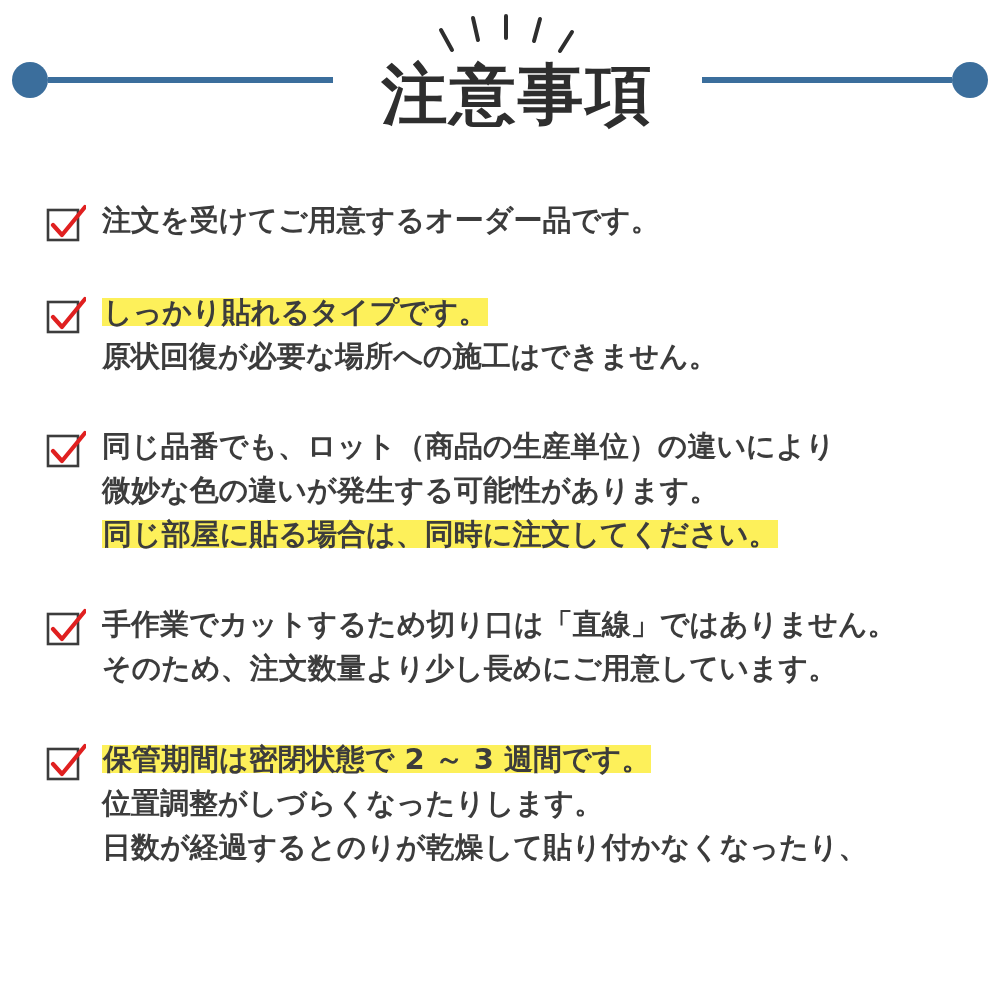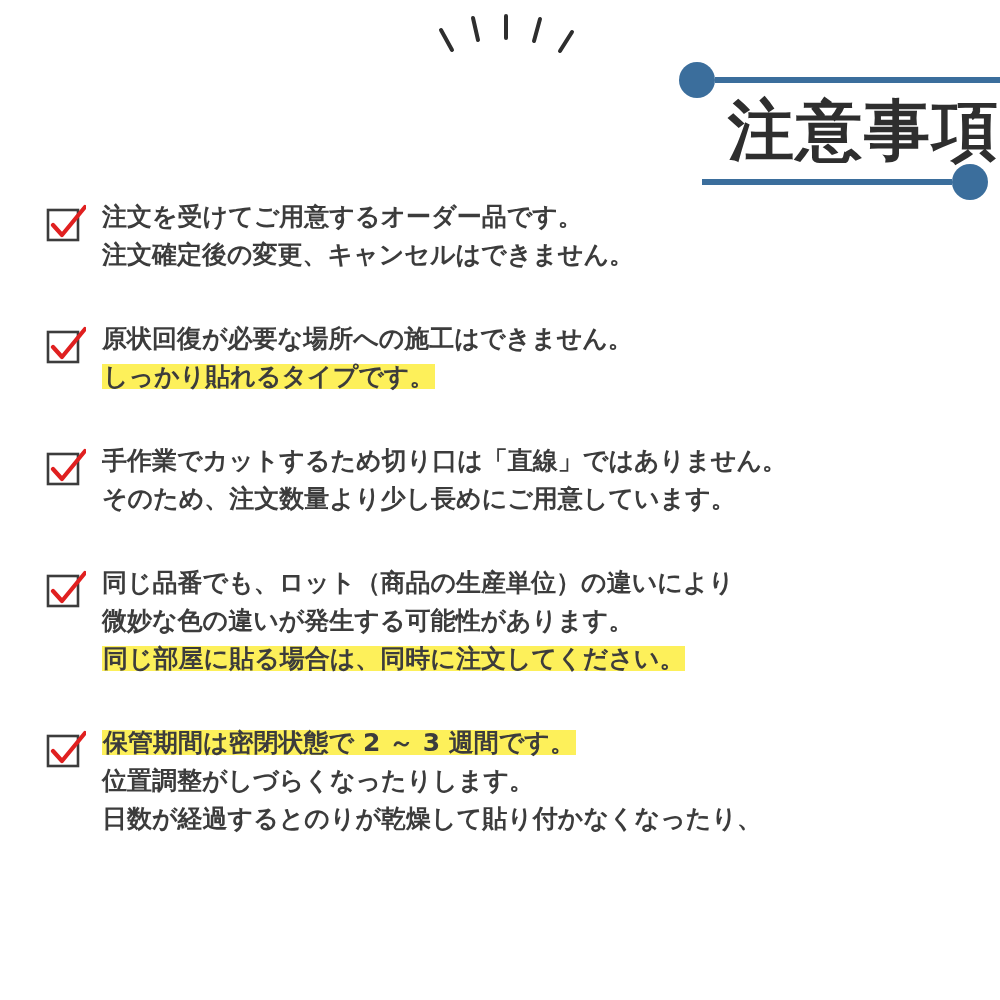--- a/index.html
+++ b/index.html
@@ -36,22 +36,21 @@
     height: 52px;
   }
 
   .title-row {
     position: absolute;
     left: 0;
     right: 0;
     top: 62px;
     height: 92px;
     display: flex;
-    align-items: flex-end;
-    flex-direction: column;
+    align-items: flex-start;
   }
 
   .rule-wrap {
     display: flex;
     align-items: center;
     flex: 0 0 auto;
   }
   .rule-wrap.left { padding-left: 12px; }
   .rule-wrap.right { padding-right: 12px; flex-direction: row-reverse; }
 
@@ -100,21 +99,21 @@
     margin-right: 16px;
     position: relative;
   }
   .check svg { display: block; }
 
   .lines {
     flex: 1 1 auto;
     padding-top: 0;
   }
   .line {
-    font-size: 25px;
+    font-size: 29px;
     line-height: 1.52;
     color: #3c3c3c;
     font-family: "DejaVu Sans", "Liberation Sans", sans-serif;
     font-weight: 600;
     white-space: nowrap;
   }
   .line .hl {
     background: linear-gradient(to bottom, transparent 8%, #fdf05a 8%, #fdf05a 92%, transparent 92%);
     padding: 0 1px;
   }
@@ -157,47 +156,33 @@
 
     <div class="item">
       <div class="check">
         <svg width="40" height="40" viewBox="0 0 40 40">
           <rect x="2" y="6" width="30" height="30" fill="none" stroke="#3c3c3c" stroke-width="2.6"></rect>
           <path d="M7 21 L16 31 L39 3" fill="none" stroke="#e02020" stroke-width="4.2" stroke-linecap="round" stroke-linejoin="round"></path>
         </svg>
       </div>
       <div class="lines">
         <div class="line"><span>注文を受けてご用意するオーダー品です。</span></div>
-        <div class="line"><span>注文確定後の変更、キャンセルはできません。</span></div>
-      </div>
-    </div>
-
-    <div class="item">
-      <div class="check">
-        <svg width="40" height="40" viewBox="0 0 40 40">
-          <rect x="2" y="6" width="30" height="30" fill="none" stroke="#3c3c3c" stroke-width="2.6"></rect>
-          <path d="M7 21 L16 31 L39 3" fill="none" stroke="#e02020" stroke-width="4.2" stroke-linecap="round" stroke-linejoin="round"></path>
-        </svg>
-      </div>
-      <div class="lines">
+      </div>
+    </div>
+
+    <div class="item">
+      <div class="check">
+        <svg width="40" height="40" viewBox="0 0 40 40">
+          <rect x="2" y="6" width="30" height="30" fill="none" stroke="#3c3c3c" stroke-width="2.6"></rect>
+          <path d="M7 21 L16 31 L39 3" fill="none" stroke="#e02020" stroke-width="4.2" stroke-linecap="round" stroke-linejoin="round"></path>
+        </svg>
+      </div>
+      <div class="lines">
+        <div class="line"><span class="hl">しっかり貼れるタイプです。</span></div>
         <div class="line"><span>原状回復が必要な場所への施工はできません。</span></div>
-        <div class="line"><span class="hl">しっかり貼れるタイプです。</span></div>
-      </div>
-    </div>
-
-    <div class="item">
-      <div class="check">
-        <svg width="40" height="40" viewBox="0 0 40 40">
-          <rect x="2" y="6" width="30" height="30" fill="none" stroke="#3c3c3c" stroke-width="2.6"></rect>
-          <path d="M7 21 L16 31 L39 3" fill="none" stroke="#e02020" stroke-width="4.2" stroke-linecap="round" stroke-linejoin="round"></path>
-        </svg>
-      </div>
-      <div class="lines">
-        <div class="line"><span>手作業でカットするため切り口は「直線」ではありません。</span></div>
-        <div class="line"><span>そのため、注文数量より少し長めにご用意しています。</span></div>
       </div>
     </div>
 
     <div class="item">
       <div class="check">
         <svg width="40" height="40" viewBox="0 0 40 40">
           <rect x="2" y="6" width="30" height="30" fill="none" stroke="#3c3c3c" stroke-width="2.6"></rect>
           <path d="M7 21 L16 31 L39 3" fill="none" stroke="#e02020" stroke-width="4.2" stroke-linecap="round" stroke-linejoin="round"></path>
         </svg>
       </div>
@@ -209,20 +194,33 @@
     </div>
 
     <div class="item">
       <div class="check">
         <svg width="40" height="40" viewBox="0 0 40 40">
           <rect x="2" y="6" width="30" height="30" fill="none" stroke="#3c3c3c" stroke-width="2.6"></rect>
           <path d="M7 21 L16 31 L39 3" fill="none" stroke="#e02020" stroke-width="4.2" stroke-linecap="round" stroke-linejoin="round"></path>
         </svg>
       </div>
       <div class="lines">
+        <div class="line"><span>手作業でカットするため切り口は「直線」ではありません。</span></div>
+        <div class="line"><span>そのため、注文数量より少し長めにご用意しています。</span></div>
+      </div>
+    </div>
+
+    <div class="item">
+      <div class="check">
+        <svg width="40" height="40" viewBox="0 0 40 40">
+          <rect x="2" y="6" width="30" height="30" fill="none" stroke="#3c3c3c" stroke-width="2.6"></rect>
+          <path d="M7 21 L16 31 L39 3" fill="none" stroke="#e02020" stroke-width="4.2" stroke-linecap="round" stroke-linejoin="round"></path>
+        </svg>
+      </div>
+      <div class="lines">
         <div class="line"><span class="hl">保管期間は密閉状態で 2 ～ 3 週間です。</span></div>
         <div class="line"><span>位置調整がしづらくなったりします。</span></div>
         <div class="line"><span>日数が経過するとのりが乾燥して貼り付かなくなったり、</span></div>
       </div>
     </div>
 
   </div>
 </div>
 
 </body></html>

